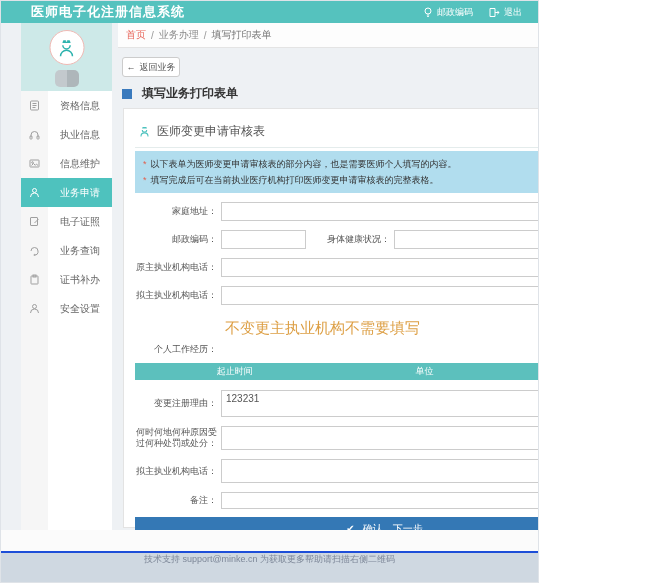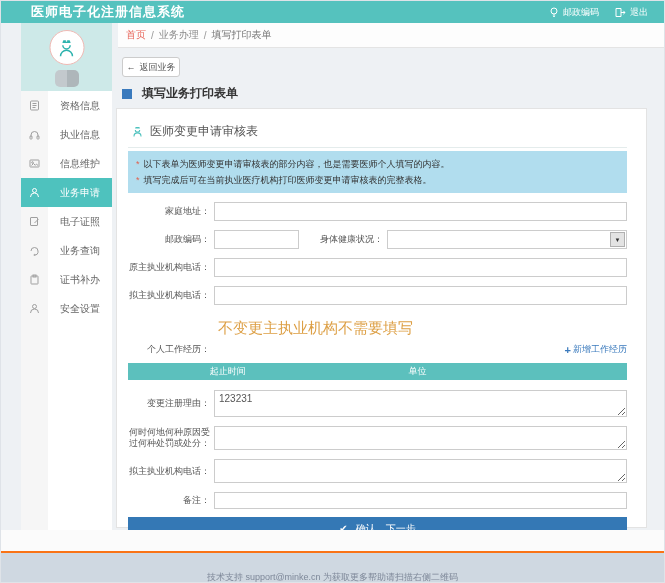--- a/index.html
+++ b/index.html
@@ -1,17 +1,17 @@
 <!DOCTYPE html>
 <html><head>
 <meta charset="utf-8">
 <style>
   * { margin:0; padding:0; box-sizing:border-box; }
   body { background:#fff; font-family:"Liberation Sans", sans-serif; }
-  .screen{ position:relative; width:665px; height:583px; background:#eef1f4; overflow:hidden; border:1px solid #dfe3e8; }
+  .screen{ position:relative; width:539px; height:583px; background:#eef1f4; overflow:hidden; border:1px solid #dfe3e8; }
 
   
   .topbar{ position:absolute; left:0; top:0; width:100%; height:22px; background:#55c2be; }
   .topbar-title{ position:absolute; left:30px; top:0; line-height:22px; color:#fff; font-size:13px; font-weight:bold; letter-spacing:1px; }
   .topbar-right{ position:absolute; right:16px; top:0; height:22px; display:flex; align-items:center; gap:16px; color:#fff; font-size:9px; }
   .top-link{ display:flex; align-items:center; gap:4px; cursor:pointer; }
   .top-link svg{ display:block; }
 
   
   .sidebar{ position:absolute; left:20px; top:22px; width:91px; height:523px; background:linear-gradient(90deg,#f6f6f6 27px,#ffffff 27px); }
@@ -29,21 +29,21 @@
   .crumb-home{ color:#e8695e; cursor:pointer; }
   .crumb-link{ color:#8a8a8a; cursor:pointer; }
   .crumb-cur{ color:#777; }
 
   .back-btn{ position:absolute; left:121px; top:56px; width:58px; height:20px; background:#fff; border:1px solid #ccc; border-radius:3px; font-size:9px; color:#555; display:flex; align-items:center; justify-content:center; gap:4px; cursor:pointer; font-family:inherit; }
 
   .section-title{ position:absolute; left:121px; top:84px; display:flex; align-items:center; gap:10px; font-size:12px; font-weight:bold; color:#333; }
   .sq{ width:10px; height:10px; background:#3a7abd; }
 
   
-  .card{ position:absolute; left:115px; top:107px; width:531px; height:420px; background:#fff; border:1px solid #e3e3e3; padding:12px 19px 0 11px; }
+  .card{ position:absolute; left:122px; top:107px; width:531px; height:420px; background:#fff; border:1px solid #e3e3e3; padding:12px 19px 0 11px; }
   .card-head{ display:flex; align-items:center; gap:6px; font-size:12px; color:#555; padding:2px 0 7px 3px; border-bottom:1px solid #e4ecec; }
   .note-box{ margin-top:3px; background:#b1ddee; padding:5px 8px; font-size:9px; color:#333; }
   .note-line{ display:flex; gap:4px; line-height:16px; }
   .star{ color:#e0614f; }
 
   .frm{ margin-top:9px; }
   .row{ display:flex; align-items:center; margin-bottom:9px; }
   .lbl{ width:86px; text-align:right; color:#555; font-size:9px; line-height:11px; flex-shrink:0; padding-right:4px; }
   .lbl2{ width:88px; text-align:right; color:#555; font-size:9px; flex-shrink:0; padding-right:4px; }
   .txt{ height:19px; border:1px solid #ccc; flex:1; font-size:10px; padding:0 4px; background:#fff; color:#555; font-family:inherit; }
@@ -57,21 +57,21 @@
   .tbl-head{ display:flex; background:#5cc0bd; color:#fff; height:17px; align-items:center; font-size:9px; margin-bottom:10px; }
   .th1{ width:40%; text-align:center; }
   .th2{ width:36%; text-align:center; }
   .ta{ flex:1; border:1px solid #ccc; font-size:10px; padding:2px 4px; font-family:inherit; color:#555; }
   .ta.h27{ height:27px; } .ta.h24{ height:24px; }
   .txt.h17{ height:17px; }
   .submit{ display:block; width:100%; height:23px; background:#3478b5; color:#fff; border:none; font-size:10px; margin-top:4px; cursor:pointer; font-family:inherit; display:flex; align-items:center; justify-content:center; gap:8px; }
 
   
   .bottom-white{ position:absolute; left:0; top:529px; width:100%; height:21px; background:#fbfbfb; }
-  .footer{ position:absolute; left:0; top:550px; width:100%; height:33px; background:#cfd8e1; border-top:2px solid #f97316; display:flex; align-items:flex-end; justify-content:center; font-size:9px; color:#7e8899; }
+  .footer{ position:absolute; left:0; top:550px; width:100%; height:33px; background:#cfd8e1; border-top:2px solid #1d4ed8; display:flex; align-items:flex-start; justify-content:center; font-size:9px; color:#7e8899; }
 </style>
 </head>
 <body>
 
 <div class="screen">
 
   <div class="topbar">
     <div class="topbar-title">医师电子化注册信息系统</div>
     <div class="topbar-right">
       <span class="top-link">

